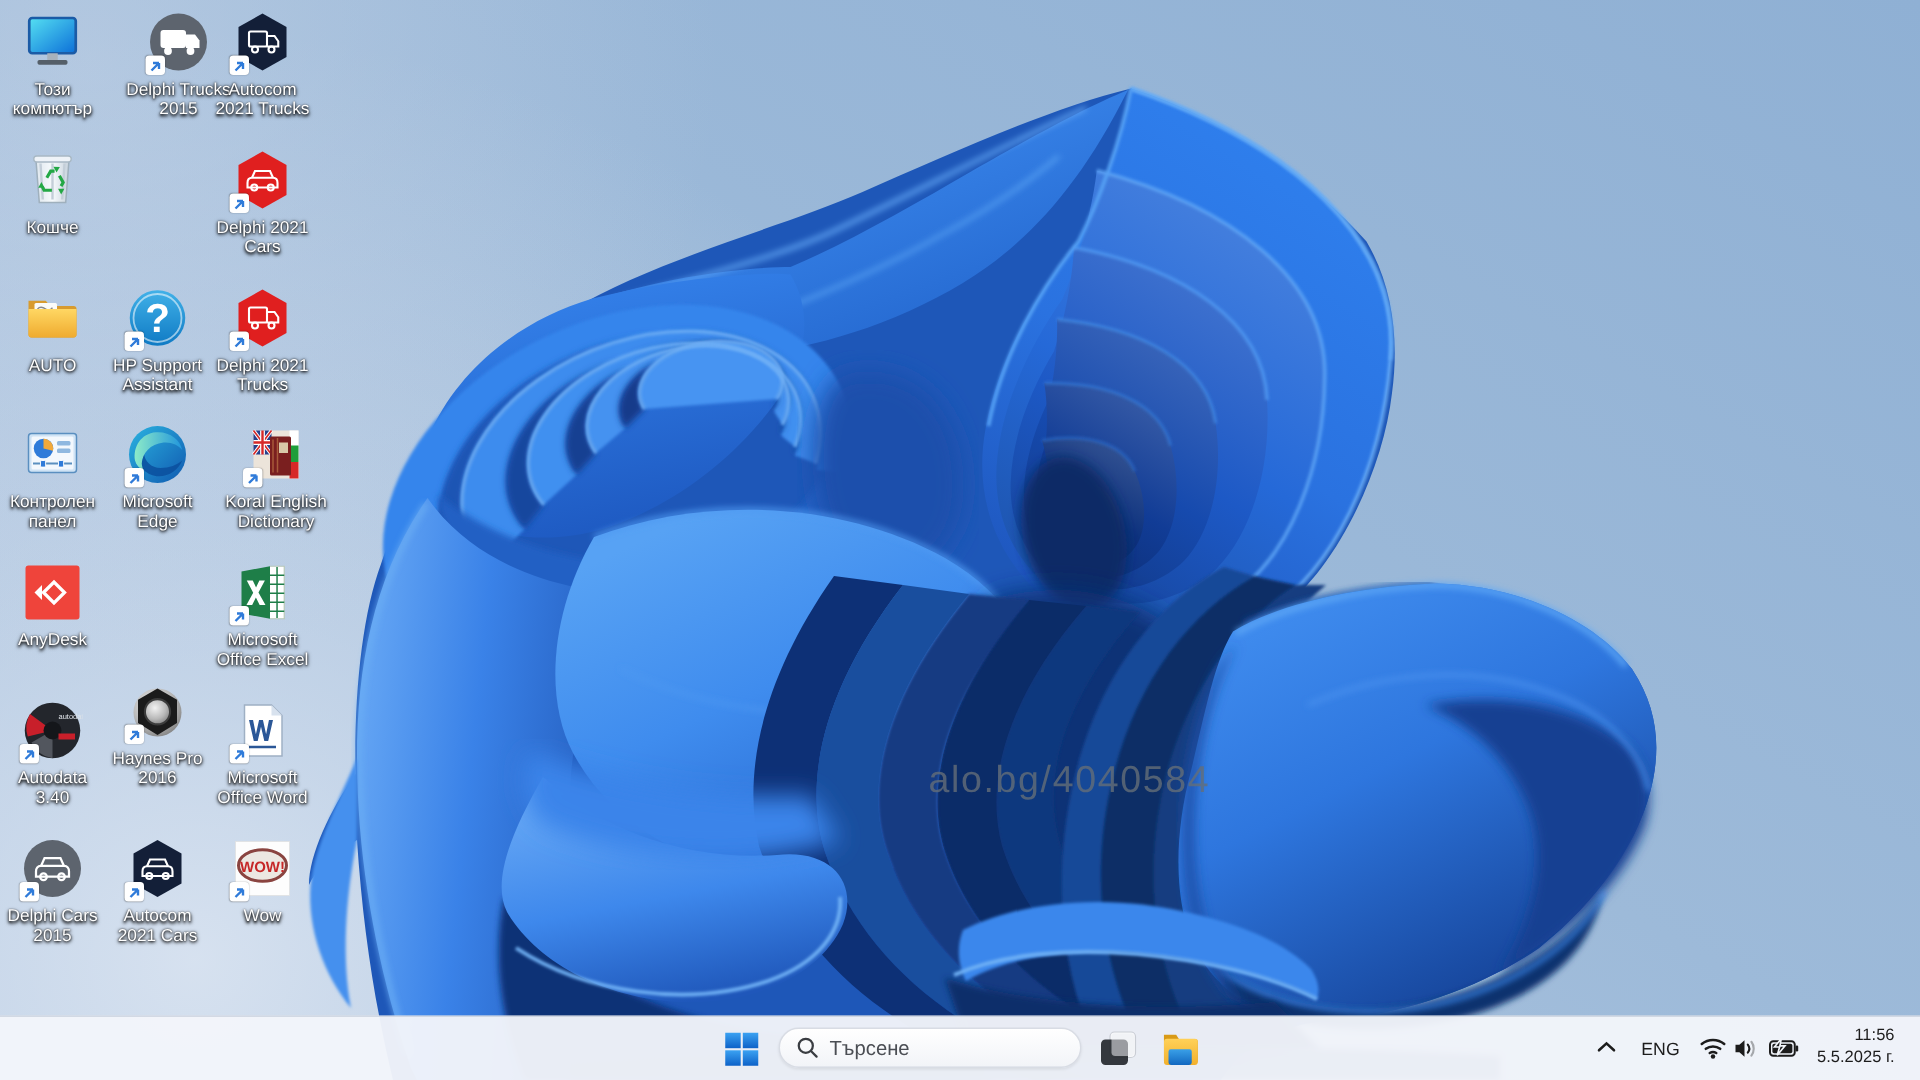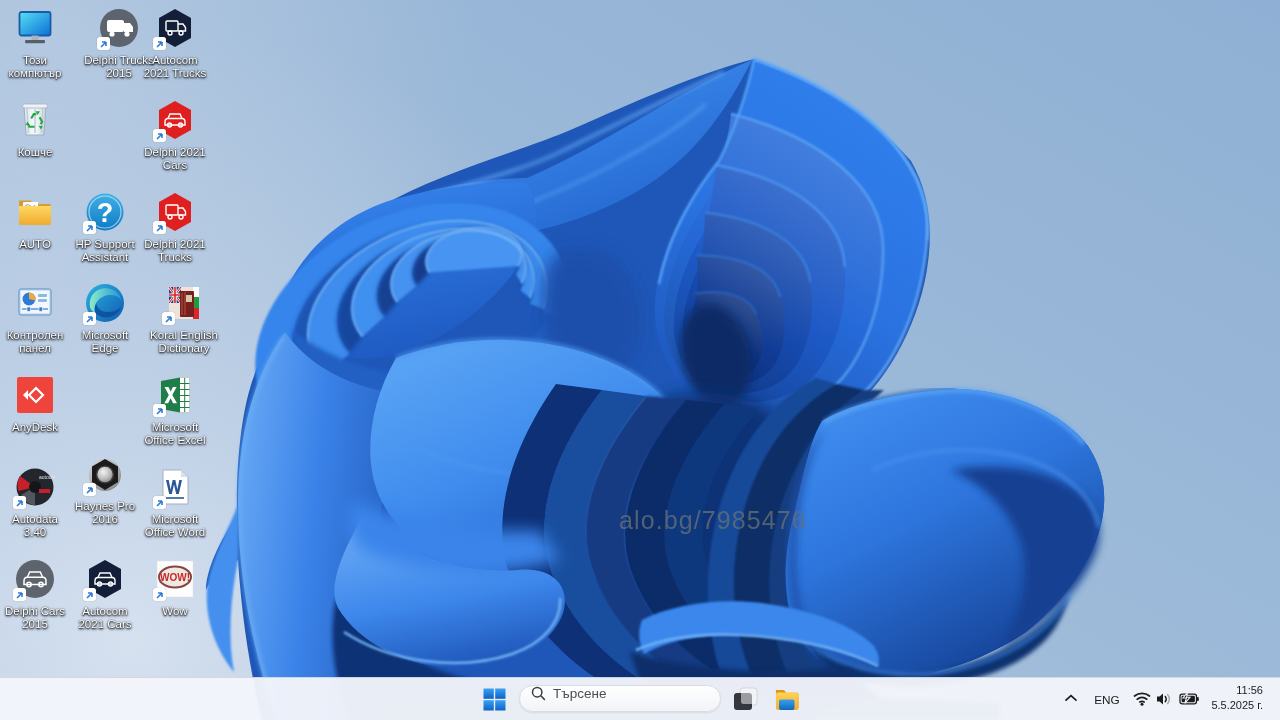--- a/index.html
+++ b/index.html
@@ -201,21 +201,21 @@
 <path fill="none" stroke="#3c8bf0" stroke-width="2.5" filter="url(#b2)" d="M812,646 C850,672 904,680 956,670 C1010,658 1052,630 1070,594"></path>
 <path fill="#1b4fa8" filter="url(#b4)" d="M824,430 C806,462 796,510 796,556
 C796,602 808,644 830,672 C812,660 798,636 792,600 C784,552 790,496 806,458 C812,444 818,436 824,430 Z"></path>
 <path fill="#0d2e6a" filter="url(#b2)" d="M630,652 C680,668 760,676 850,668 L880,700 L650,712 Z"></path>
 <path fill="#3a87ec" filter="url(#b1)" d="M642,620 C674,604 718,598 762,603
 C812,610 852,624 874,646 C879,654 880,660 878,666 C846,650 802,640 758,636
 C712,632 672,638 644,654 C638,642 638,630 642,620 Z"></path>
 <path fill="none" stroke="#71b2f6" stroke-width="2.5" filter="url(#b1)" d="M636,650 C668,636 712,632 758,636 C802,640 846,650 878,666"></path>
 <path fill="#103372" fill-opacity="0.85" filter="url(#b2)" d="M380,710 C560,698 860,694 1000,704 L1000,720 L380,720 Z"></path>
 </svg>
-<div class="wm">alo.bg/7985476</div>
+<div class="wm">alo.bg/4040584</div>
 
 <div class="ic" style="left:-3px;top:8px">
  <div class="im"><svg width="40" height="40" viewBox="0 0 40 40">
   <defs>
             <linearGradient id="mon" x1="0" y1="0" x2="1" y2="1">
    <stop offset="0%" stop-color="#55e0f2"></stop>
               <stop offset="100%" stop-color="#0c6fd8"></stop>
             </linearGradient>
           </defs>
   <rect x="4.5" y="4" width="31" height="23.5" rx="2" fill="url(#mon)" stroke="#1b5ba6" stroke-width="1.8"></rect>
@@ -533,21 +533,21 @@
           </linearGradient>
         </defs>
   <rect x="0.5" y="0.5" width="10.3" height="10.3" fill="url(#winlg)"></rect>
   <rect x="12.2" y="0.5" width="10.3" height="10.3" fill="url(#winlg)"></rect>
   <rect x="0.5" y="12.2" width="10.3" height="10.3" fill="url(#winlg)"></rect>
   <rect x="12.2" y="12.2" width="10.3" height="10.3" fill="url(#winlg)"></rect>
  </svg>
 
  <div style="position:absolute;left:519px;top:7px;width:202px;height:27px;border-radius:14px;
    background:linear-gradient(180deg,#ffffff, #f2f4f8);border:1px solid #d8dce4;box-sizing:border-box;
-   box-shadow:0 1px 2px rgba(0,0,0,0.08);display:flex;align-items:flex-start;">
+   box-shadow:0 1px 2px rgba(0,0,0,0.08);display:flex;align-items:center;">
    <svg style="margin-left:11px" width="15" height="15" viewBox="0 0 15 15">
      <circle cx="6.2" cy="6.2" r="4.7" fill="none" stroke="#3a3d42" stroke-width="1.5"></circle>
      <path d="M9.8,9.8 L13.4,13.4" stroke="#3a3d42" stroke-width="1.5" stroke-linecap="round"></path>
    </svg>
    <span style="margin-left:7px;font-size:13.5px;color:#4b4e54;">Търсене</span>
  </div>
 
  <svg style="position:absolute;left:733px;top:9px" width="25" height="24" viewBox="0 0 25 24">
    <rect x="7" y="1" width="17" height="17" rx="3" fill="#f7f8fa" stroke="#c9cdd4" stroke-width="0.8"></rect>
    <rect x="1" y="6" width="18" height="17" rx="3" fill="#24282e" fill-opacity="0.92"></rect>

